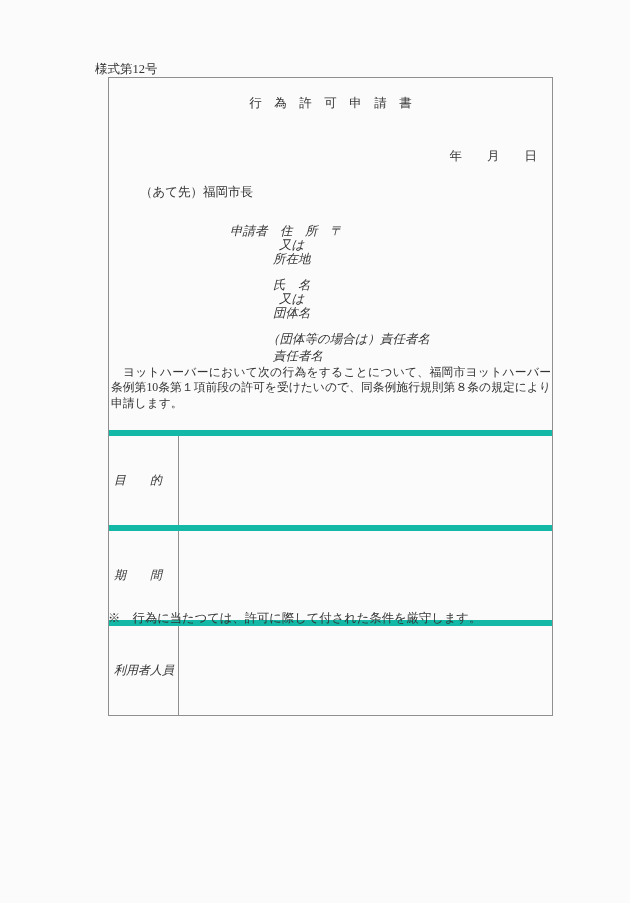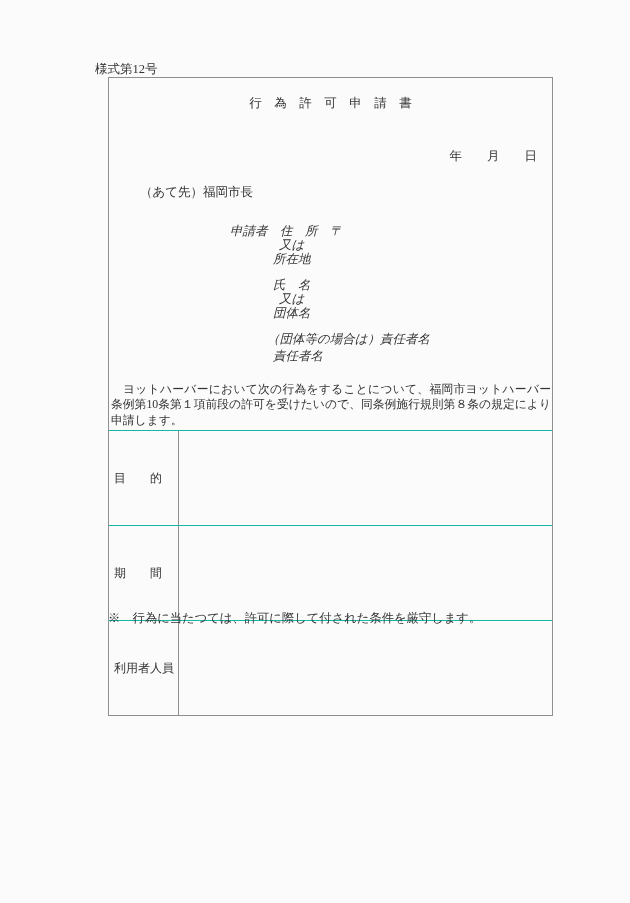--- a/index.html
+++ b/index.html
@@ -34,30 +34,30 @@
   .ap-role      {left:121px;top:147px;}
   .ap-or1       {left:170px;top:161px;}
   .ap-addr-alt  {left:164px;top:175px;}
   .ap-name      {left:164px;top:201px;}
   .ap-or2       {left:170px;top:215px;}
   .ap-name-alt  {left:164px;top:229px;}
   .ap-resp      {left:158px;top:255px;}
   .ap-phone     {left:164px;top:272px;}
 
   .body-par{
-    position:absolute;left:2px;top:304px;width:440px;
+    position:absolute;left:2px;top:287px;width:440px;
     font-size:11.8px;line-height:15.4px;text-align:justify;
   }
 
   .form-table{
     position:absolute;left:0;right:0;top:352px;bottom:0;
     display:flex;flex-direction:column;
   }
   .form-row{
-    flex:1;display:flex;border-top:1px solid #14b8a6;min-height:0;
+    flex:1;display:flex;border-top:6px solid #14b8a6;min-height:0;font-style:italic;
   }
   .label-cell{
     width:70px;box-sizing:border-box;border-right:1px solid #8f8f8f;
     display:flex;align-items:center;padding-left:5px;
     font-size:12px;white-space:pre;overflow:hidden;
   }
   .value-cell{flex:1;font-size:12px;display:flex;align-items:center;padding-left:6px;white-space:pre;}
 
   .note{
     position:absolute;left:108px;top:610px;font-size:12.3px;white-space:pre;

